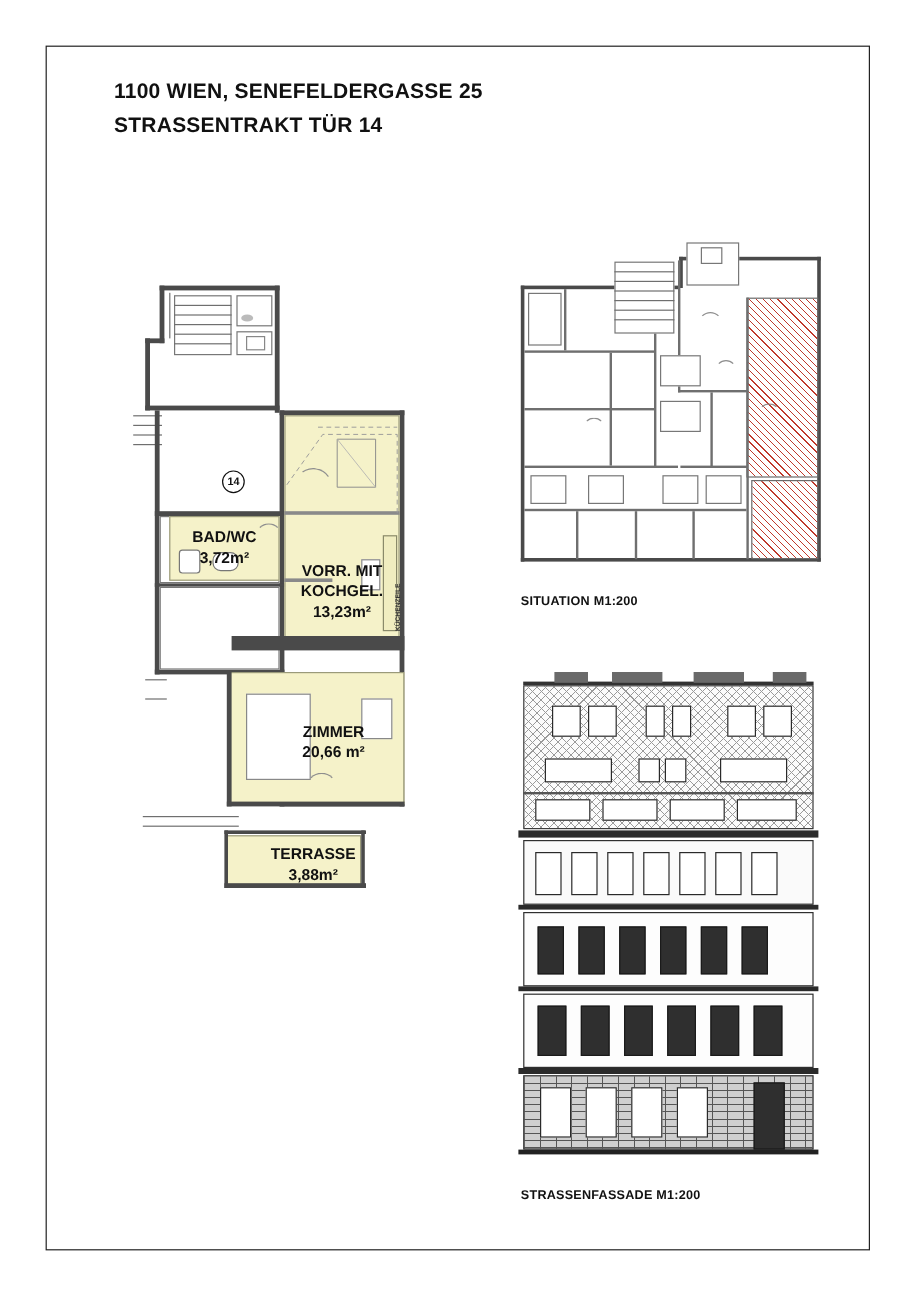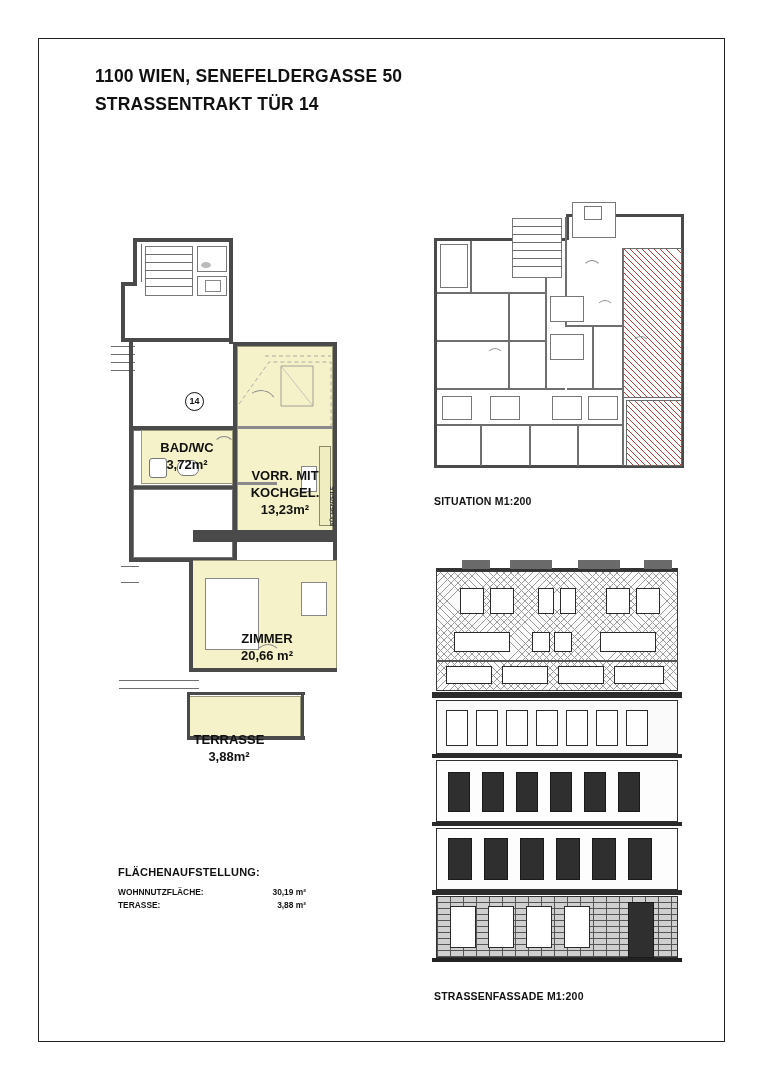--- a/index.html
+++ b/index.html
@@ -150,21 +150,21 @@
       #cfcfcf;
   }
 </style>
 </head>
 <body>
 
 <div class="page">
   <div class="sheet-border"></div>
 
   <div class="title-block">
-    <div class="title-line">1100 WIEN, SENEFELDERGASSE 50</div>
+    <div class="title-line">1100 WIEN, SENEFELDERGASSE 25</div>
     <div class="title-line">STRASSENTRAKT TÜR 14</div>
   </div>
 
   <div class="plan" style="left:105px; top:230px; width:250px; height:540px;">
 
     <div class="wall" style="left:28px; top:8px; width:100px; height:4px;"></div>
     <div class="wall" style="left:28px; top:8px; width:4px; height:48px;"></div>
     <div class="wall" style="left:124px; top:8px; width:4px; height:106px;"></div>
     <div class="wall" style="left:16px; top:52px; width:16px; height:4px;"></div>
     <div class="wall" style="left:16px; top:52px; width:4px; height:60px;"></div>
@@ -246,41 +246,30 @@
     <div class="door-circle" style="left:80px; top:162px;">14</div>
 
     <div class="lbl-2" style="left:42px; top:210px; width:80px;">
       <span>BAD/WC</span><br>
       <span>3,72m²</span>
     </div>
     <div class="lbl-2" style="left:142px; top:238px; width:76px;">
       <span>VORR. MIT KOCHGEL.</span><br>
       <span>13,23m²</span>
     </div>
-    <div class="lbl-2" style="left:122px; top:372px; width:80px;margin-top:29px;">
+    <div class="lbl-2" style="left:133px; top:372px; width:80px;">
       <span>ZIMMER</span><br>
       <span>20,66 m²</span>
     </div>
-    <div class="lbl-2" style="left:84px; top:474px; width:80px;margin-top:28px;">
+    <div class="lbl-2" style="left:116px; top:474px; width:80px;">
       <span>TERRASSE</span><br>
       <span>3,88m²</span>
     </div>
   </div>
 
-  <div class="areas">
-    <div class="areas-title">FLÄCHENAUFSTELLUNG:</div>
-    <div class="area-row">
-      <span class="area-label">WOHNNUTZFLÄCHE:</span>
-      <span class="area-value">30,19 m²</span>
-    </div>
-    <div class="area-row">
-      <span class="area-label">TERASSE:</span>
-      <span class="area-value">3,88 m²</span>
-    </div>
-  </div>
 
   <div class="plan" style="left:432px; top:200px; width:260px; height:275px;">
 
     <div class="wall" style="left:2px; top:38px; width:3px; height:230px;"></div>
     <div class="wall" style="left:2px; top:265px; width:250px; height:3px;"></div>
     <div class="wall" style="left:249px; top:14px; width:3px; height:254px;"></div>
     <div class="wall" style="left:2px; top:38px; width:132px; height:3px;"></div>
     <div class="wall" style="left:134px; top:14px; width:118px; height:3px;"></div>
     <div class="wall" style="left:134px; top:14px; width:3px; height:26px;"></div>
 

